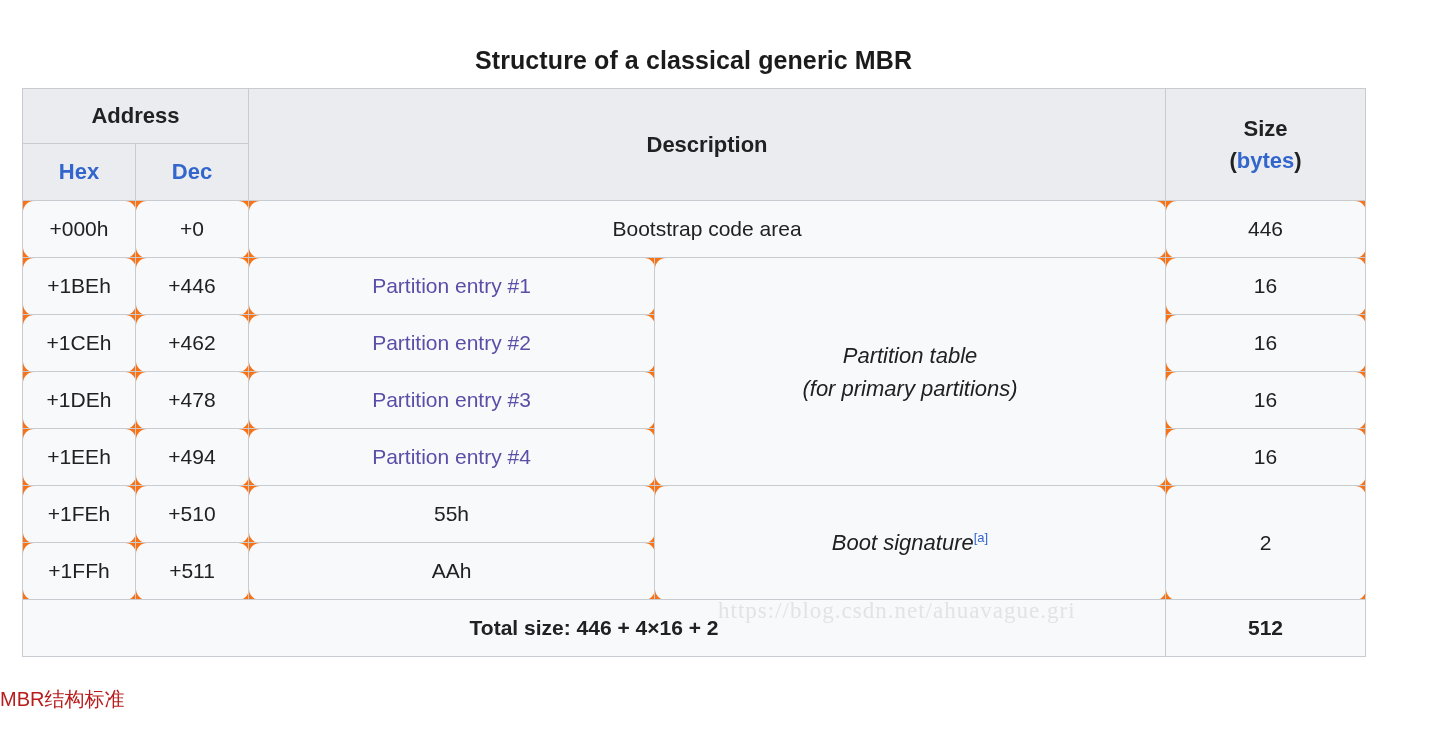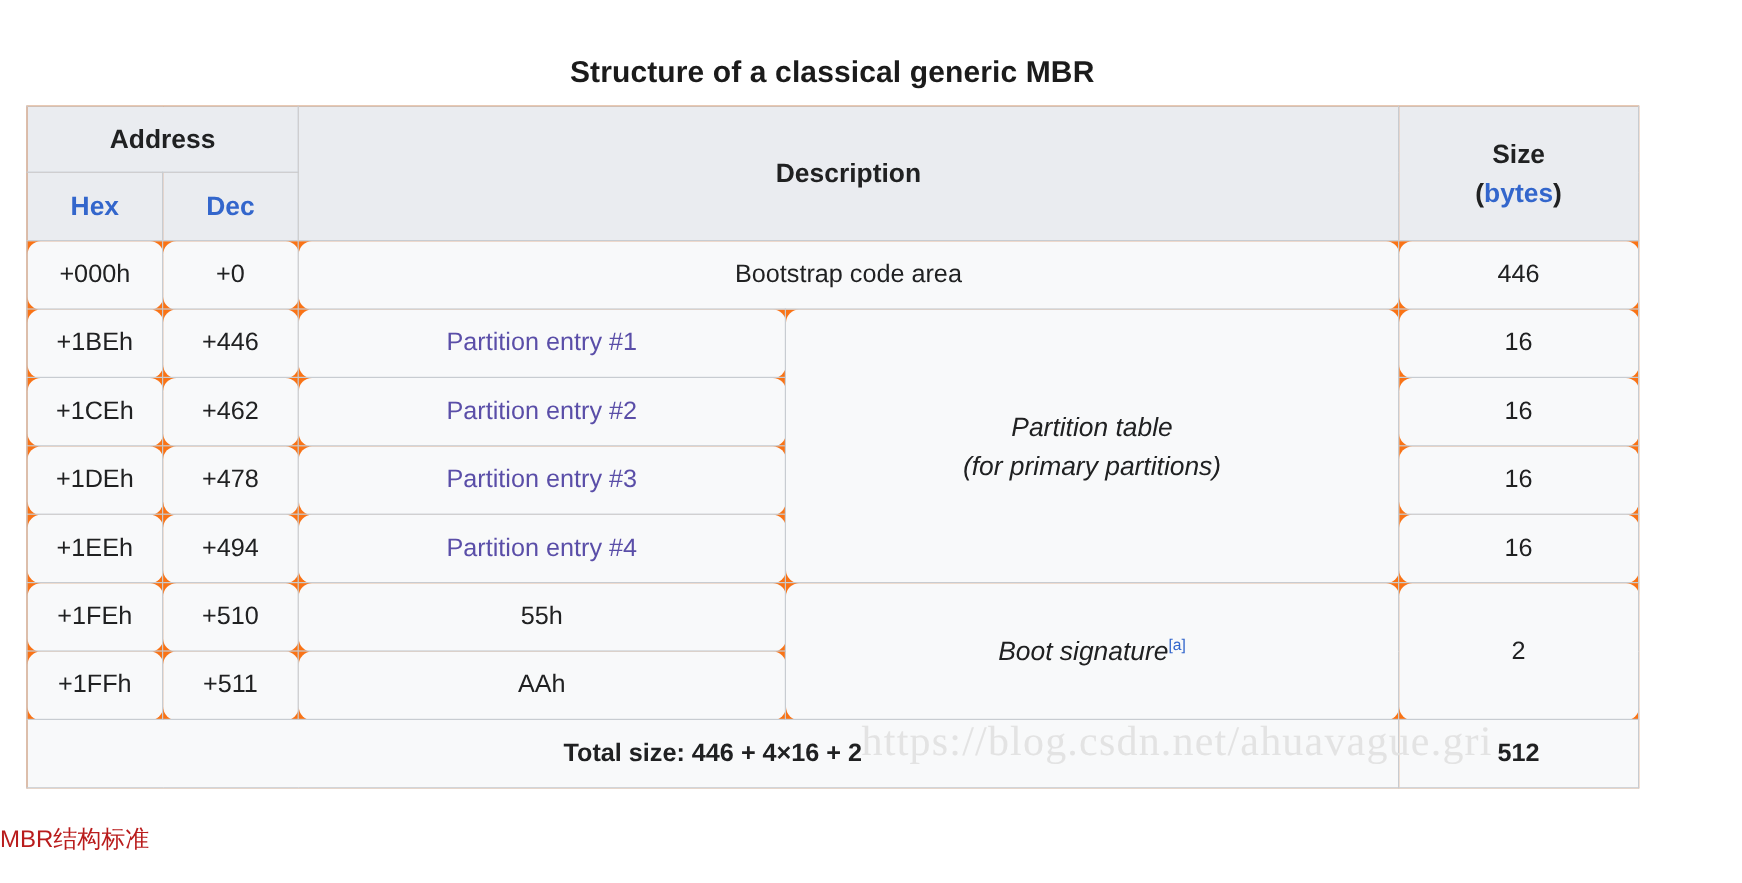--- a/index.html
+++ b/index.html
@@ -121,21 +121,21 @@
   
   .wm {
     position: absolute;
     pointer-events: none;
     white-space: nowrap;
     user-select: none;
   }
   .wm-url {
     left: 718px;
     top: 598px;
-    font-size: 35px;
+    font-size: 23px;
     color: #e3e3e3;
     letter-spacing: 1px;
     font-family: "Liberation Serif", "DejaVu Serif", serif;
   }
   .wm-zhihu {
     left: 1145px;
     top: 574px;
     font-size: 40px;
     color: #ececec;
     font-family: "Liberation Sans", "DejaVu Sans", sans-serif;

